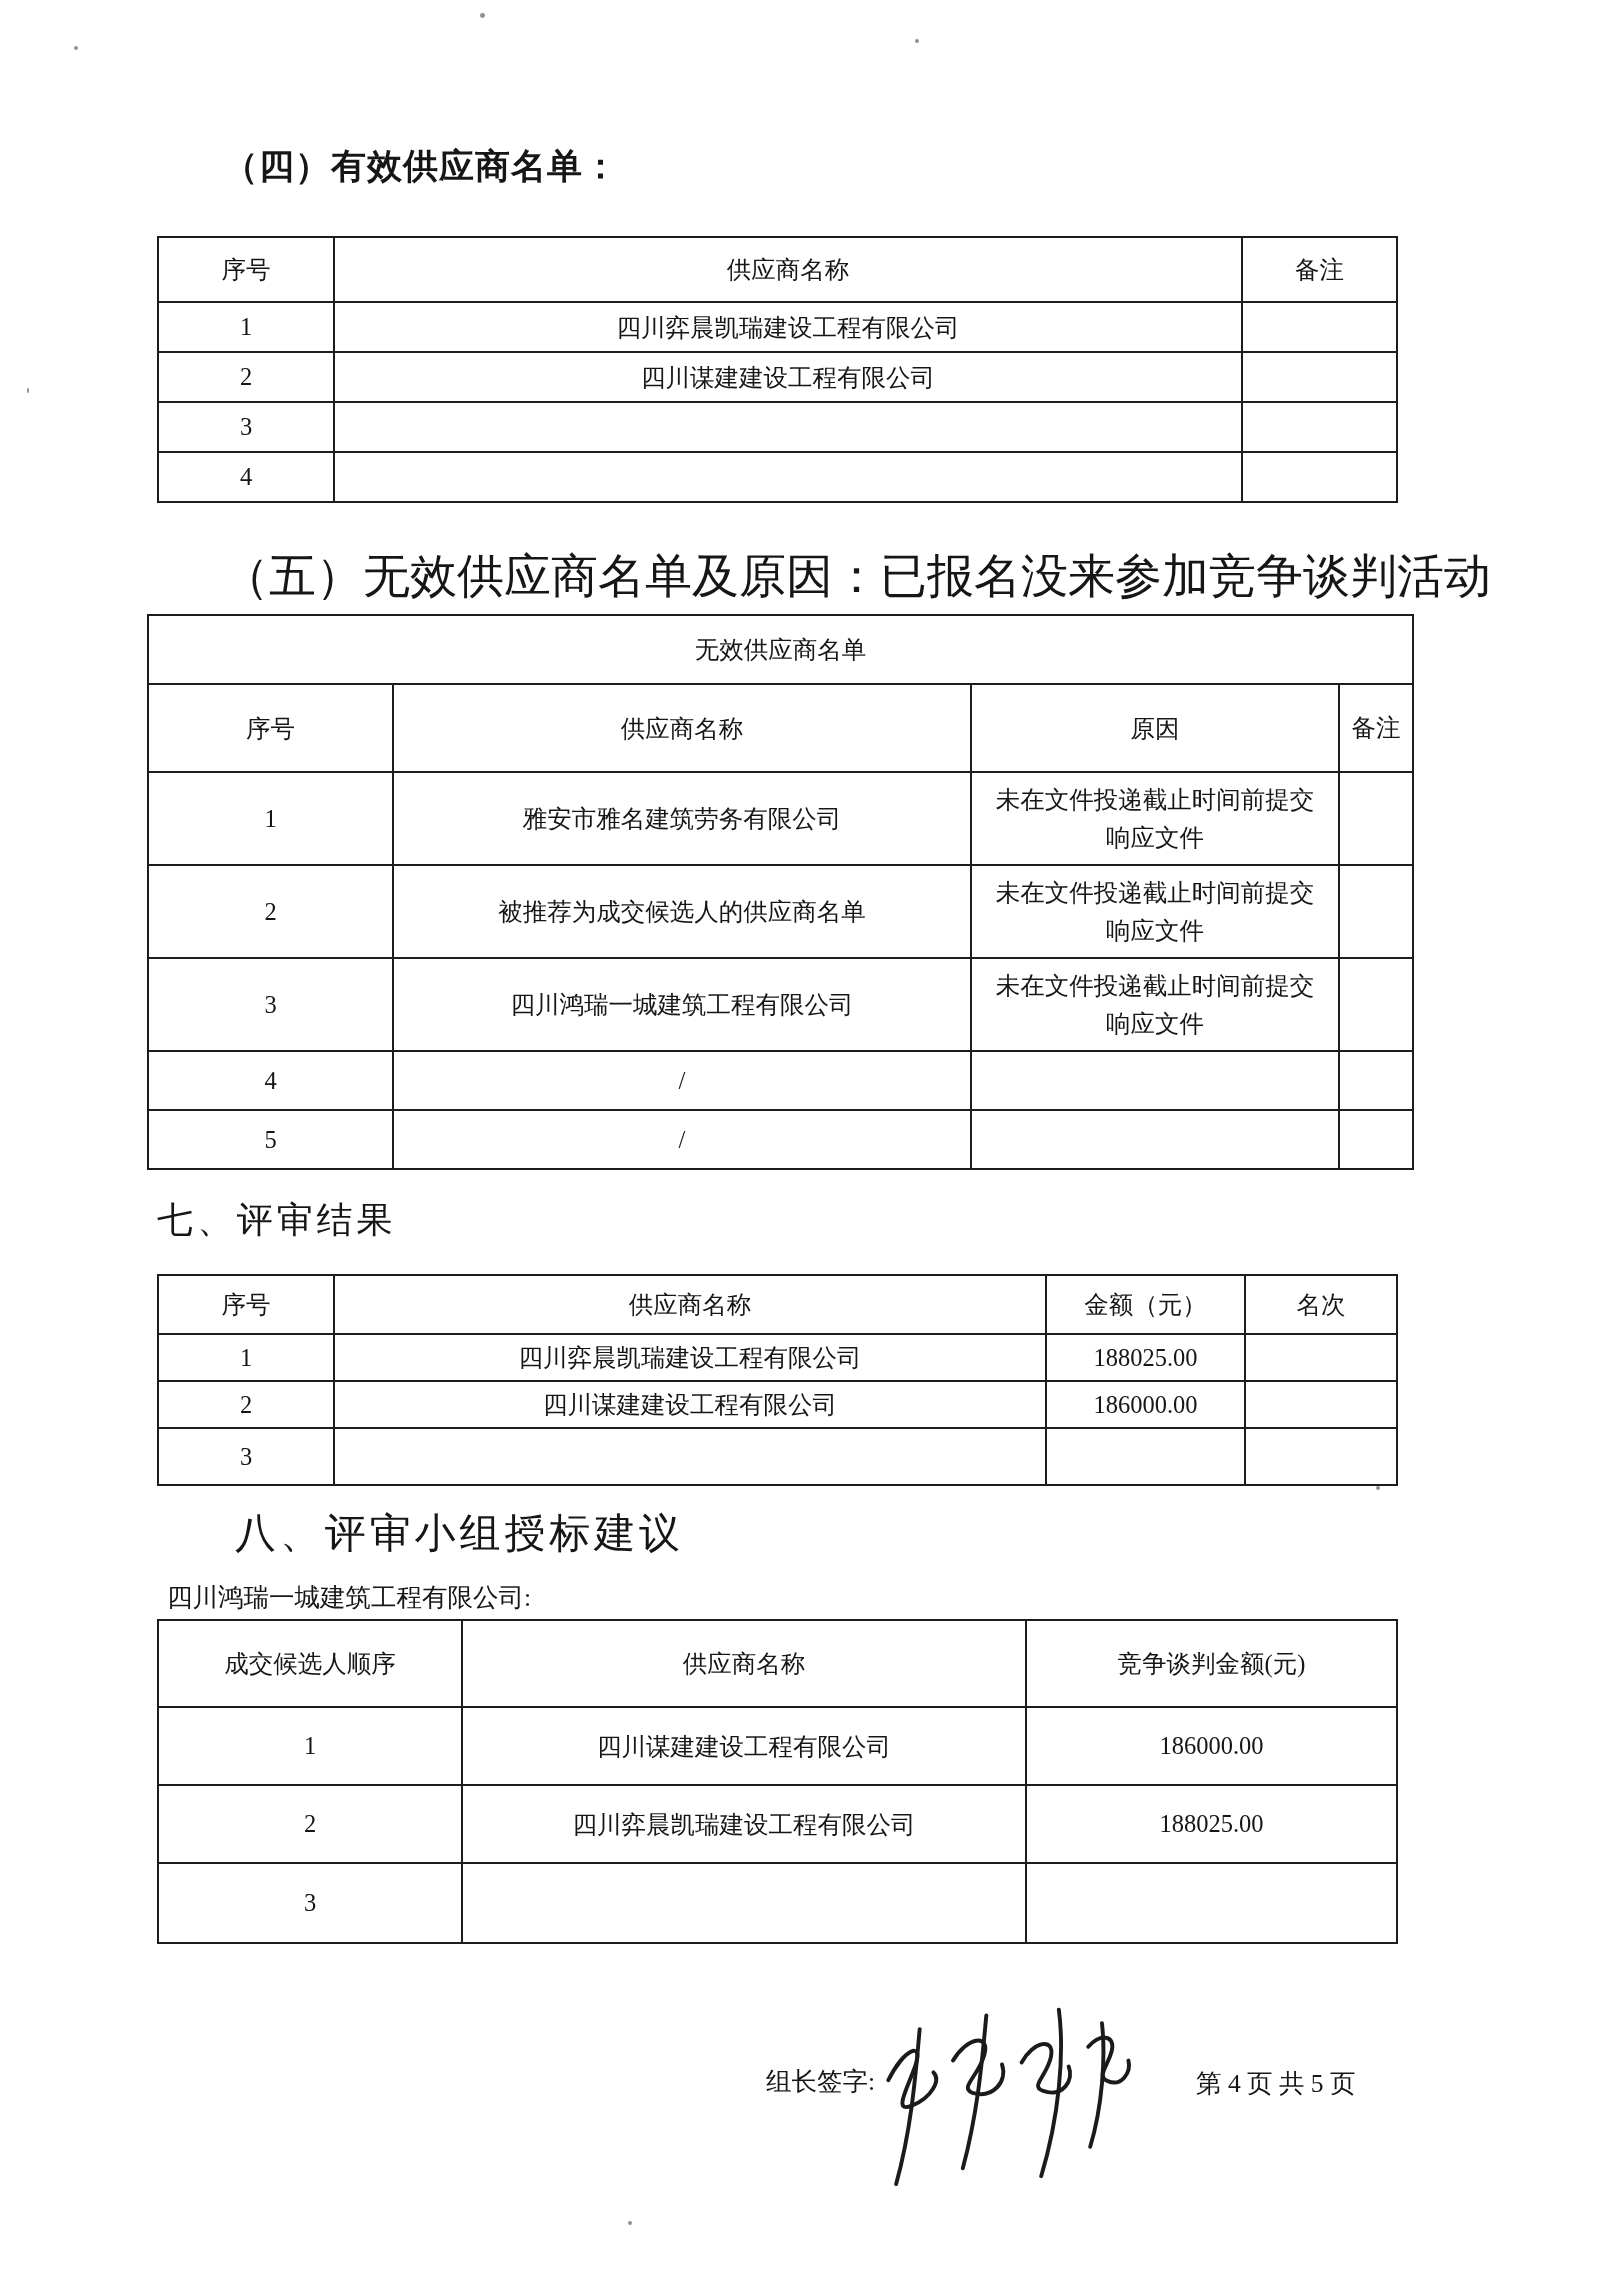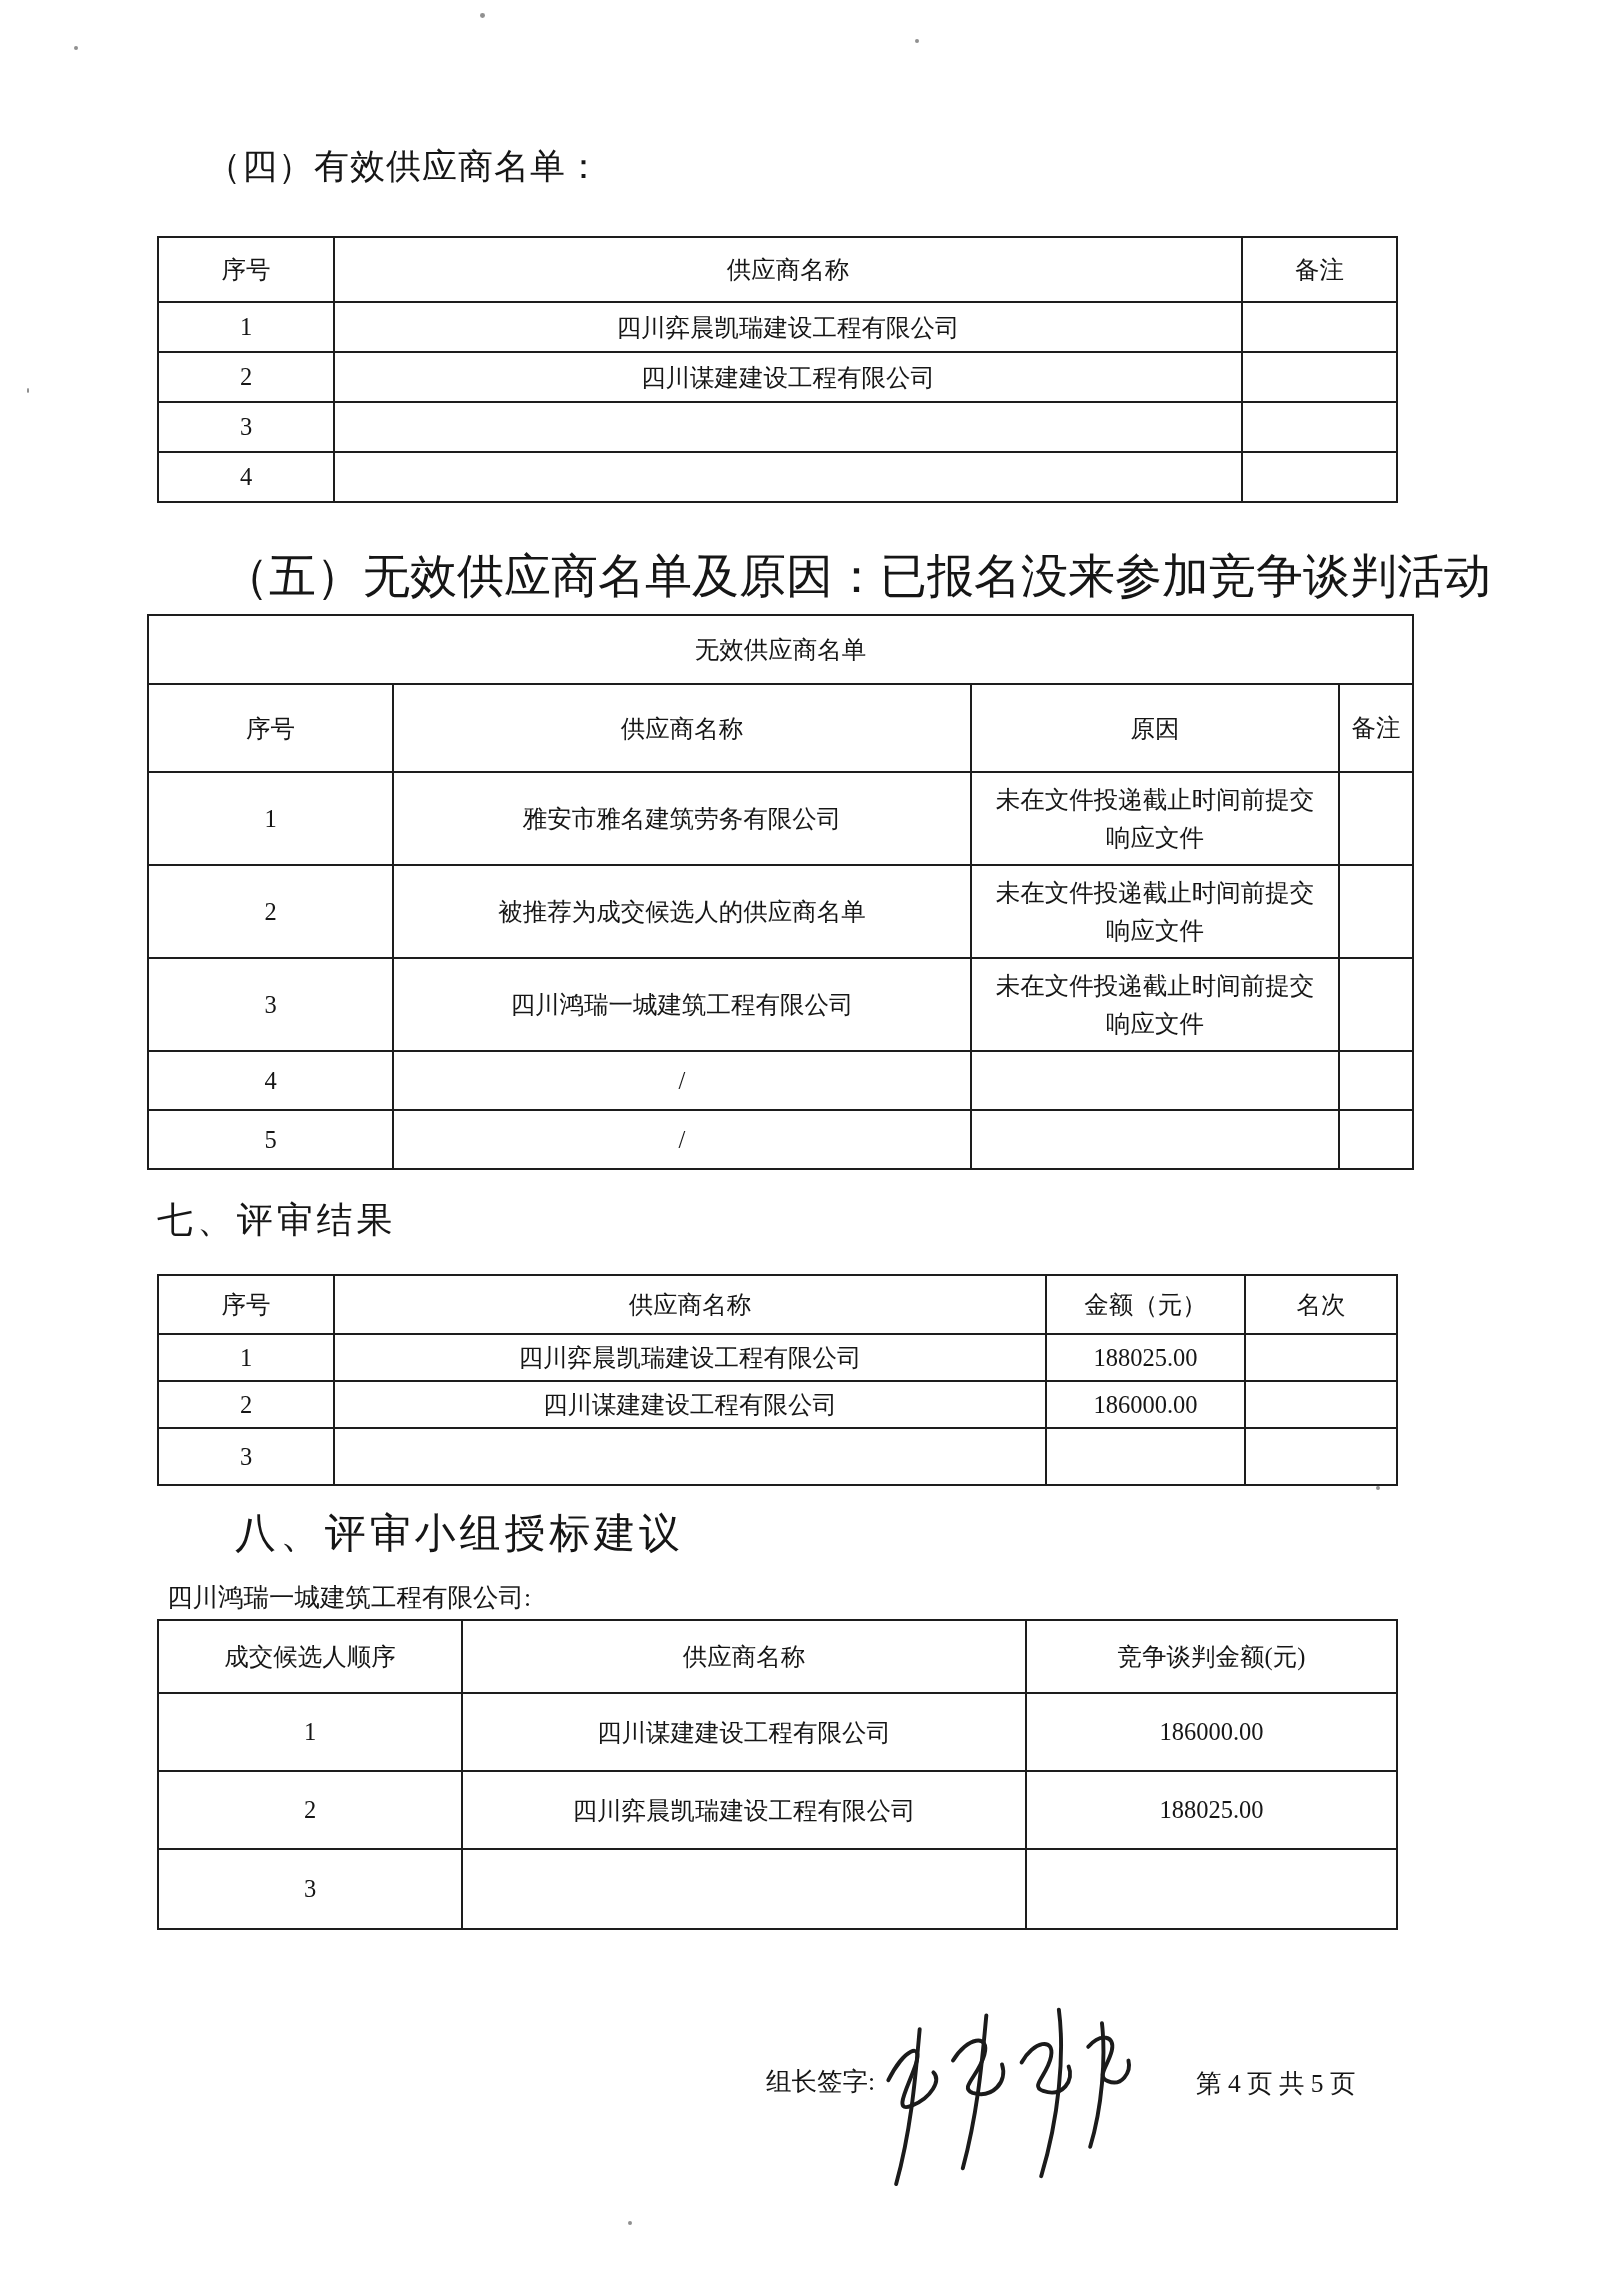--- a/index.html
+++ b/index.html
@@ -40,21 +40,21 @@
 
 <div id="page">
 
   <div class="speck abs" style="left:480px;top:12.7px;width:4.9px;height:4.9px;"></div>
   <div class="speck abs" style="left:74px;top:46px;width:3.9px;height:3.9px;"></div>
   <div class="speck abs" style="left:915px;top:39px;width:3.9px;height:3.9px;"></div>
   <div class="speck abs" style="left:26.5px;top:388px;width:2.9px;height:4.9px;"></div>
   <div class="speck abs" style="left:1376px;top:1486px;width:3.9px;height:3.9px;"></div>
   <div class="speck abs" style="left:628px;top:2221px;width:3.9px;height:3.9px;"></div>
 
-  <div class="abs sec-title-small" style="left:206px;top:143px;">（四）有效供应商名单：</div>
+  <div class="abs sec-title-small" style="left:223px;top:143px;font-weight:bold;">（四）有效供应商名单：</div>
 
   <table class="doc abs" style="left:157px;top:236px;width:1239px;">
     <colgroup>
         <col style="width:176px">
         <col style="width:908px">
         <col style="width:155px">
       </colgroup>
     <tbody>
         <tr style="height:65px">
       <td>序号</td>
@@ -177,21 +177,21 @@
 
   <div class="abs subtitle" style="left:167px;top:1580px;">四川鸿瑞一城建筑工程有限公司:</div>
 
   <table class="doc abs" style="left:157px;top:1619px;width:1239px;">
     <colgroup>
         <col style="width:304px">
         <col style="width:564px">
         <col style="width:371px">
       </colgroup>
     <tbody>
-        <tr style="height:73px">
+        <tr style="height:87px">
       <td>成交候选人顺序</td>
       <td>供应商名称</td>
       <td>竞争谈判金额(元)</td>
     </tr>
     <tr style="height:78px">
       <td>1</td>
       <td>四川谋建建设工程有限公司</td>
       <td>186000.00</td>
     </tr>
     <tr style="height:78px">

